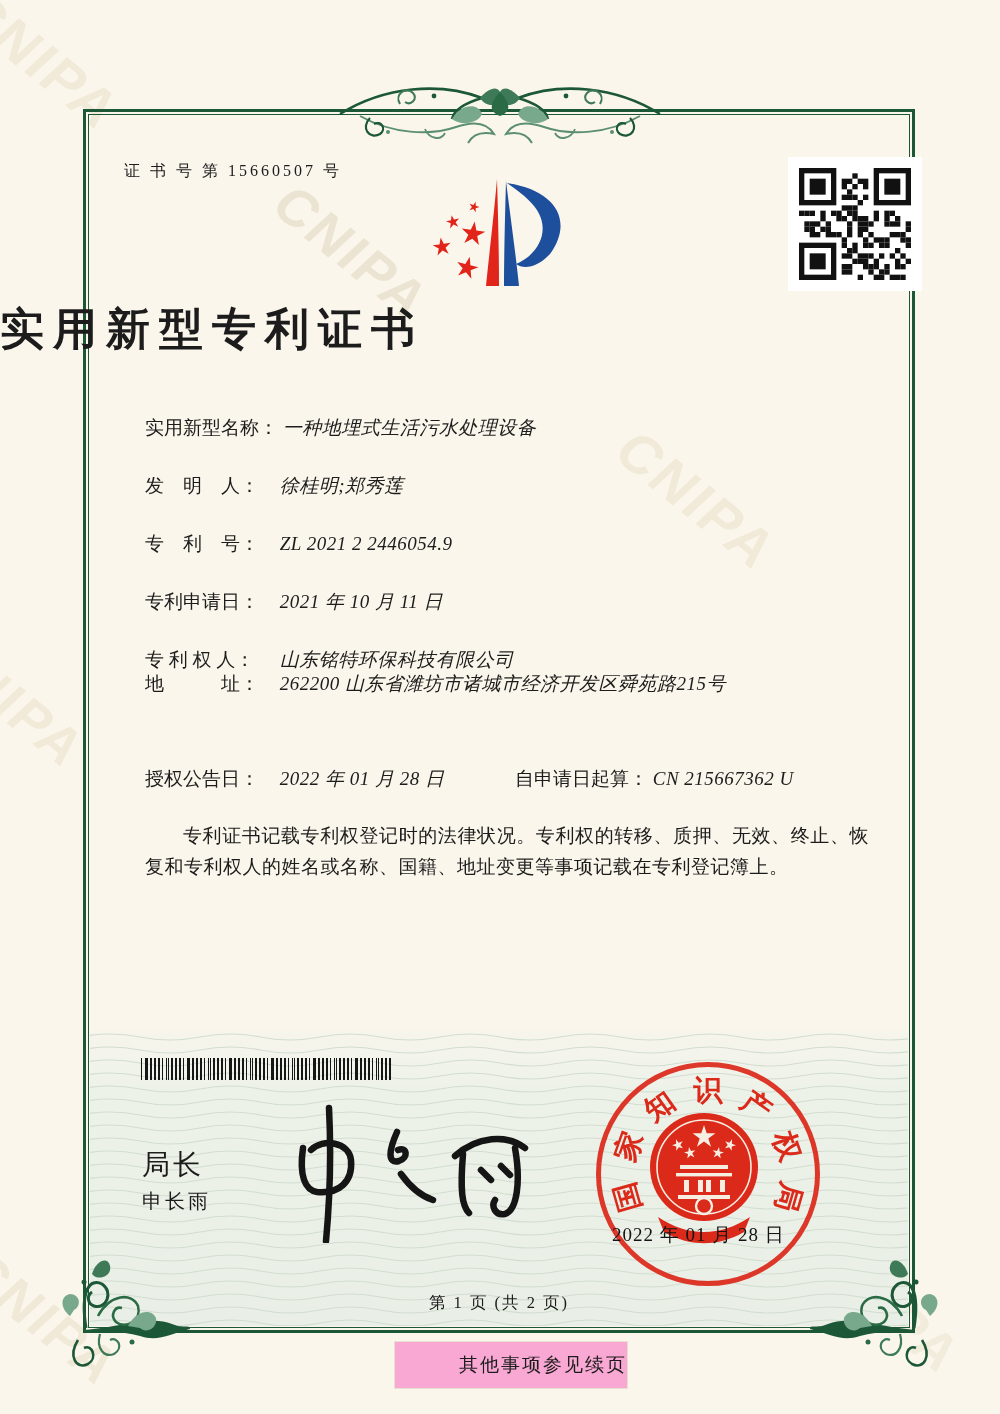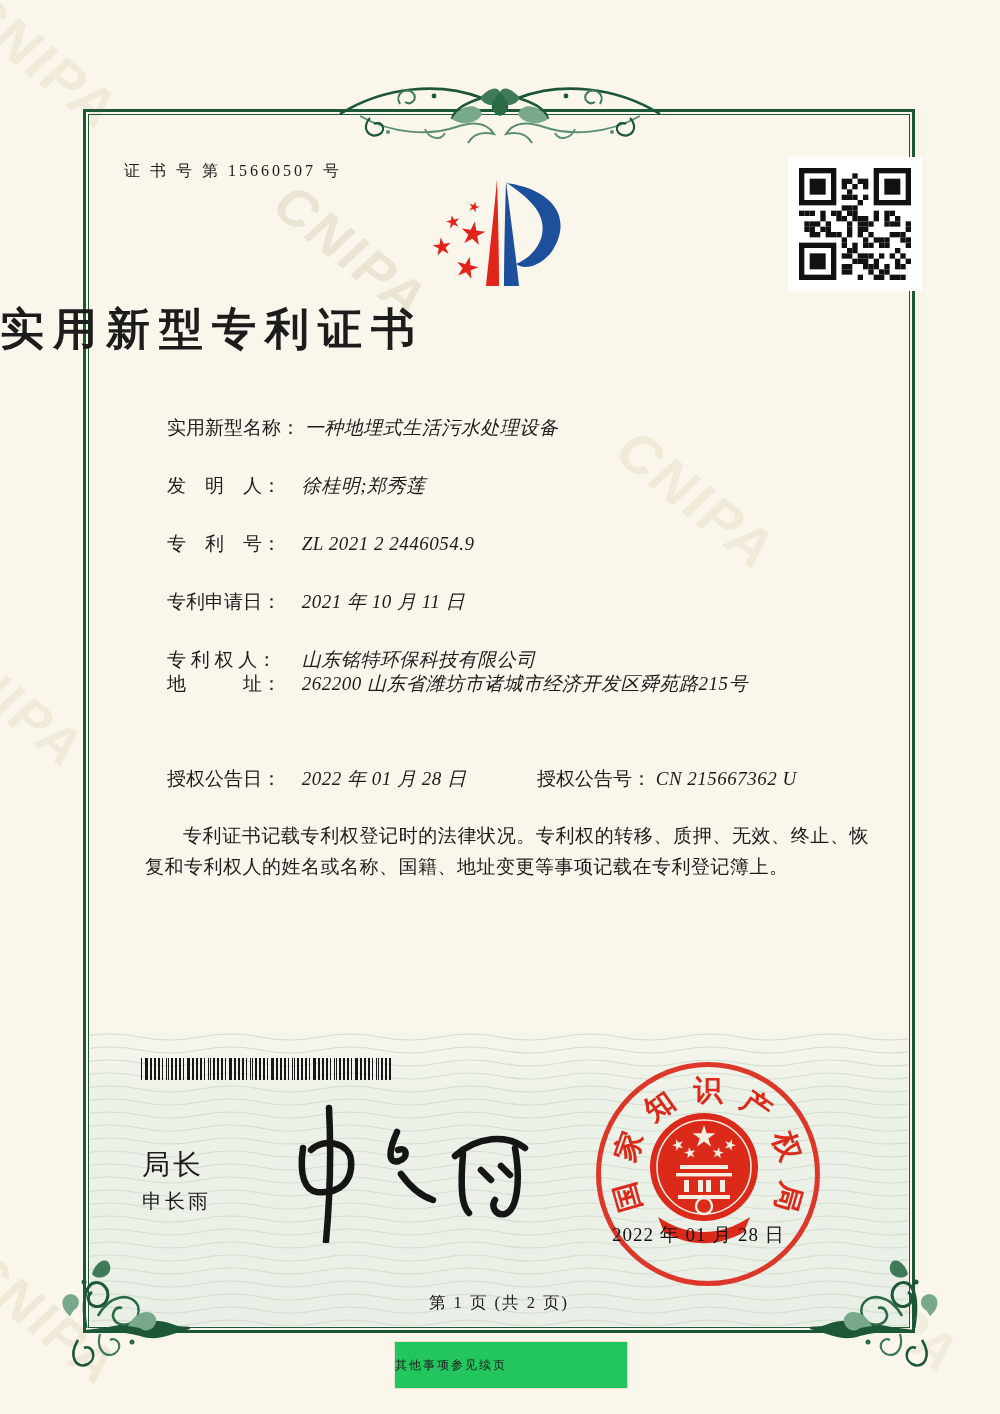--- a/index.html
+++ b/index.html
@@ -32,21 +32,21 @@
   }
   #cert-number{position:absolute;left:124px;top:161px;font-size:16px;letter-spacing:3px;z-index:2;}
   #qr-wrap{position:absolute;left:788px;top:157px;width:134px;height:134px;background:#ffffff;z-index:2;}
   #qr-wrap svg{position:absolute;left:11px;top:11px;}
   #logo{position:absolute;left:428px;top:166px;z-index:2;}
   #title{
     position:absolute;left:0;right:0;top:300px;text-align:left;
     font-size:44px;font-weight:700;letter-spacing:9px;z-index:2;
   }
   .field-row{position:absolute;left:145px;width:740px;font-size:19px;z-index:2;white-space:nowrap;}
-  .field-label{display:inline-block;min-width:130px;margin-left:22px;}
+  .field-label{display:inline-block;min-width:130px;}
   .field-value{letter-spacing:0.5px;font-style:italic;}
   .grant-no{position:absolute;left:370px;top:0;}
   #body-text{
     position:absolute;left:145px;top:820px;width:724px;z-index:2;
     font-size:19px;line-height:31px;text-align:justify;letter-spacing:0.5px;
   }
   #body-text p{margin:0;text-indent:2em;}
   #barcode{position:absolute;left:140px;top:1058px;z-index:3;}
   #signer-title{position:absolute;left:142px;top:1146px;font-size:28px;letter-spacing:3px;z-index:3;}
   #signer-name{position:absolute;left:142px;top:1188px;font-size:20px;letter-spacing:3px;z-index:3;}
@@ -63,22 +63,22 @@
   #seal-date{
     position:absolute;left:612px;top:1222px;width:210px;font-size:19px;
     letter-spacing:1px;color:#141414;z-index:6;white-space:nowrap;
   }
   #page-info{
     position:absolute;left:83px;width:832px;top:1292px;text-align:center;
     font-size:16.5px;letter-spacing:2px;z-index:3;
   }
   #footer-box{
     position:absolute;left:394px;top:1341px;width:232px;height:46px;
-    background:#22c55e;border:1px solid #e8e1d0;text-align:left;
-    line-height:46px;font-size:12px;letter-spacing:2px;z-index:2;
+    background:#f9a8d4;border:1px solid #e8e1d0;text-align:right;
+    line-height:46px;font-size:19px;letter-spacing:2px;z-index:2;
   }
   .orn{position:absolute;z-index:2;}
 </style>
 </head>
 <body>
 
 <div class="wm" style="left:40px;top:60px;font-size:56px;transform:translate(-50%,-50%) rotate(39deg) skewX(-8deg);">CNIPA</div>
 <div class="wm" style="left:352px;top:252px;font-size:54px;color:#ece4d2;transform:translate(-50%,-50%) rotate(39deg) skewX(-8deg);">CNIPA</div>
 <div class="wm" style="left:697px;top:500px;font-size:56px;transform:translate(-50%,-50%) rotate(39deg) skewX(-8deg);">CNIPA</div>
 <div class="wm" style="left:8px;top:700px;font-size:54px;transform:translate(-50%,-50%) rotate(39deg) skewX(-8deg);">CNIPA</div>
@@ -342,21 +342,21 @@
   <span class="field-value">山东铭特环保科技有限公司</span>
 </div>
 <div class="field-row" style="top:671px;">
   <span class="field-label">地　　　址：</span>
   <span class="field-value">262200 山东省潍坊市诸城市经济开发区舜苑路215号</span>
 </div>
 <div class="field-row" style="top:766px;">
   <span class="field-label">授权公告日：</span>
   <span class="field-value">2022 年 01 月 28 日</span>
   <span class="grant-no">
-    <span class="field-label" style="min-width:0;">授权公告号：</span>
+    <span class="field-label" style="min-width:0;">自申请日起算：</span>
     <span class="field-value">CN 215667362 U</span>
   </span>
 </div>
 
 <div id="body-text">
   <p>专利证书记载专利权登记时的法律状况。专利权的转移、质押、无效、终止、恢复和专利权人的姓名或名称、国籍、地址变更等事项记载在专利登记簿上。</p>
 </div>
 
 <svg id="barcode" width="258" height="22">
     <rect x="1" y="0" width="1" height="22" fill="#161616"></rect>

